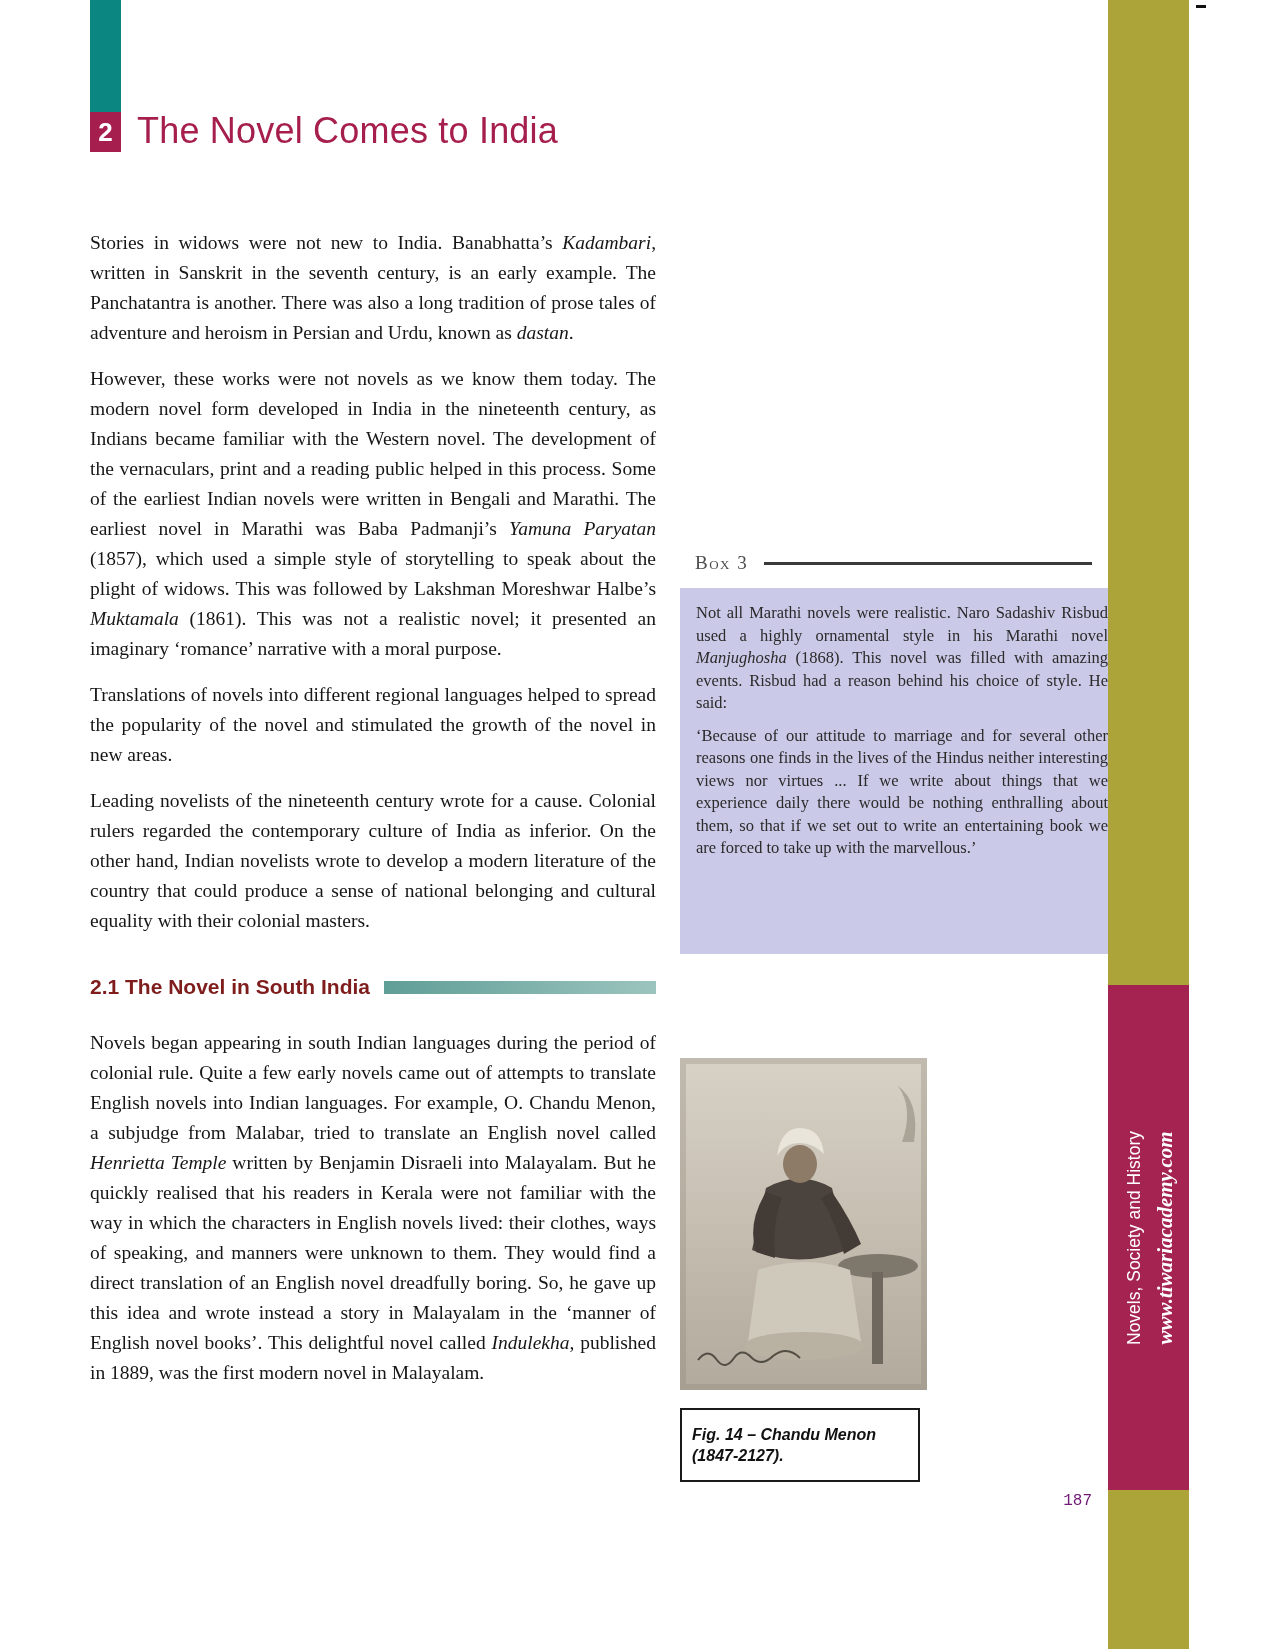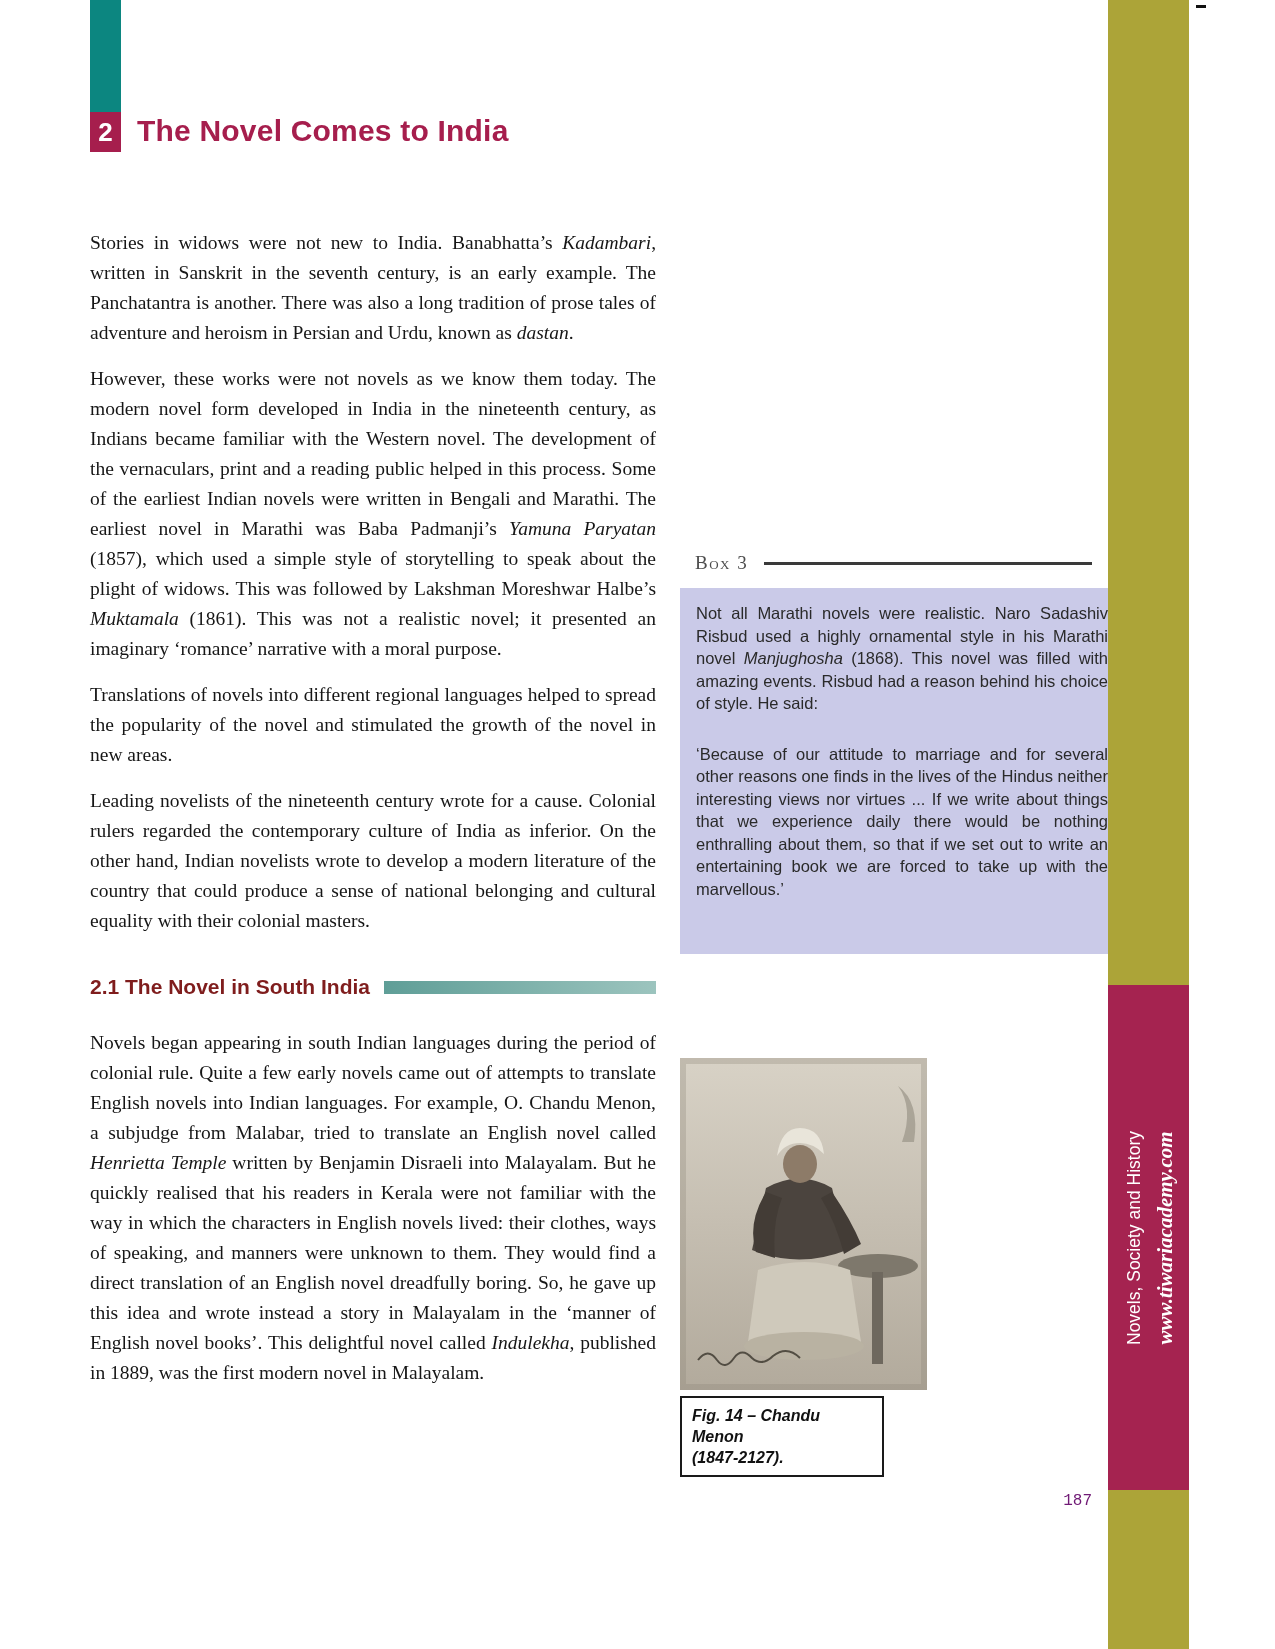--- a/index.html
+++ b/index.html
@@ -20,22 +20,22 @@
   }
   .chapter-number {
     position:absolute; left:90px; top:112px; width:31px; height:40px;
     background:var(--heading-maroon, #A61E4D);
     color:#ffffff; font-family:"Liberation Sans", sans-serif;
     font-weight:bold; font-size:26px;
     display:flex; align-items:center; justify-content:center;
   }
   .chapter-title {
     position:absolute; left:137px; top:110px; height:42px; line-height:42px;
-    font-family:"Liberation Sans", sans-serif; font-weight:bold;
-    font-size:30px; color:var(--heading-maroon, #A61E4D);
+    font-family:"Liberation Sans", sans-serif; font-weight:normal;
+    font-size:36px; color:var(--heading-maroon, #A61E4D);
     letter-spacing:0.2px; white-space:nowrap;
   }
 
   
   .left-col {
     position:absolute; left:90px; top:228px; width:566px;
     font-size:19.5px; line-height:30px; text-align:justify;
     color:#161616;
   }
   .left-col p { margin-bottom:16px; }
@@ -64,34 +64,34 @@
     font-family:"Liberation Serif", serif;
     font-variant:small-caps; letter-spacing:1.5px;
     font-size:19px; color:#4d4d4d; white-space:nowrap;margin-left:15px;
   }
   .box3-rule { flex:1; height:3px; margin-left:16px; background:#3a3a3a; }
 
   .box3 {
     position:absolute; left:680px; top:588px; width:444px; min-height:366px;
     background:var(--box-lavender, #CACAE8);
     padding:14px 16px 16px;
-    font-family:Liberation Sans, sans-serif;
+    font-family:Liberation Serif, serif;
     font-size:16.5px; line-height:22.5px; text-align:justify;
     color:#2a2a2a;
   }
-  .box3 p + p { margin-top:28px; }
+  .box3 p + p { margin-top:10px; }
 
   
   .photo-figure { position:absolute; left:680px; top:1058px; width:247px; }
   .photo { width:247px; height:332px; background:#cfc9bd; }
   .photo svg { display:block; width:100%; height:100%; }
   .photo-caption {
-    margin-top:6px; width:204px;
+    margin-top:18px; width:240px;
     border:2px solid #1a1a1a; background:#ffffff;
-    padding:7px 10px;
+    padding:14px 10px;
     font-family:"Liberation Sans", sans-serif;
     font-style:italic; font-weight:bold;
     font-size:16px; line-height:21px; color:#111111;
   }
 
   
   .olive-stripe {
     position:absolute; left:1108px; top:0; width:81px; height:1649px;
     background:var(--sidebar-olive, #ACA438);
   }

